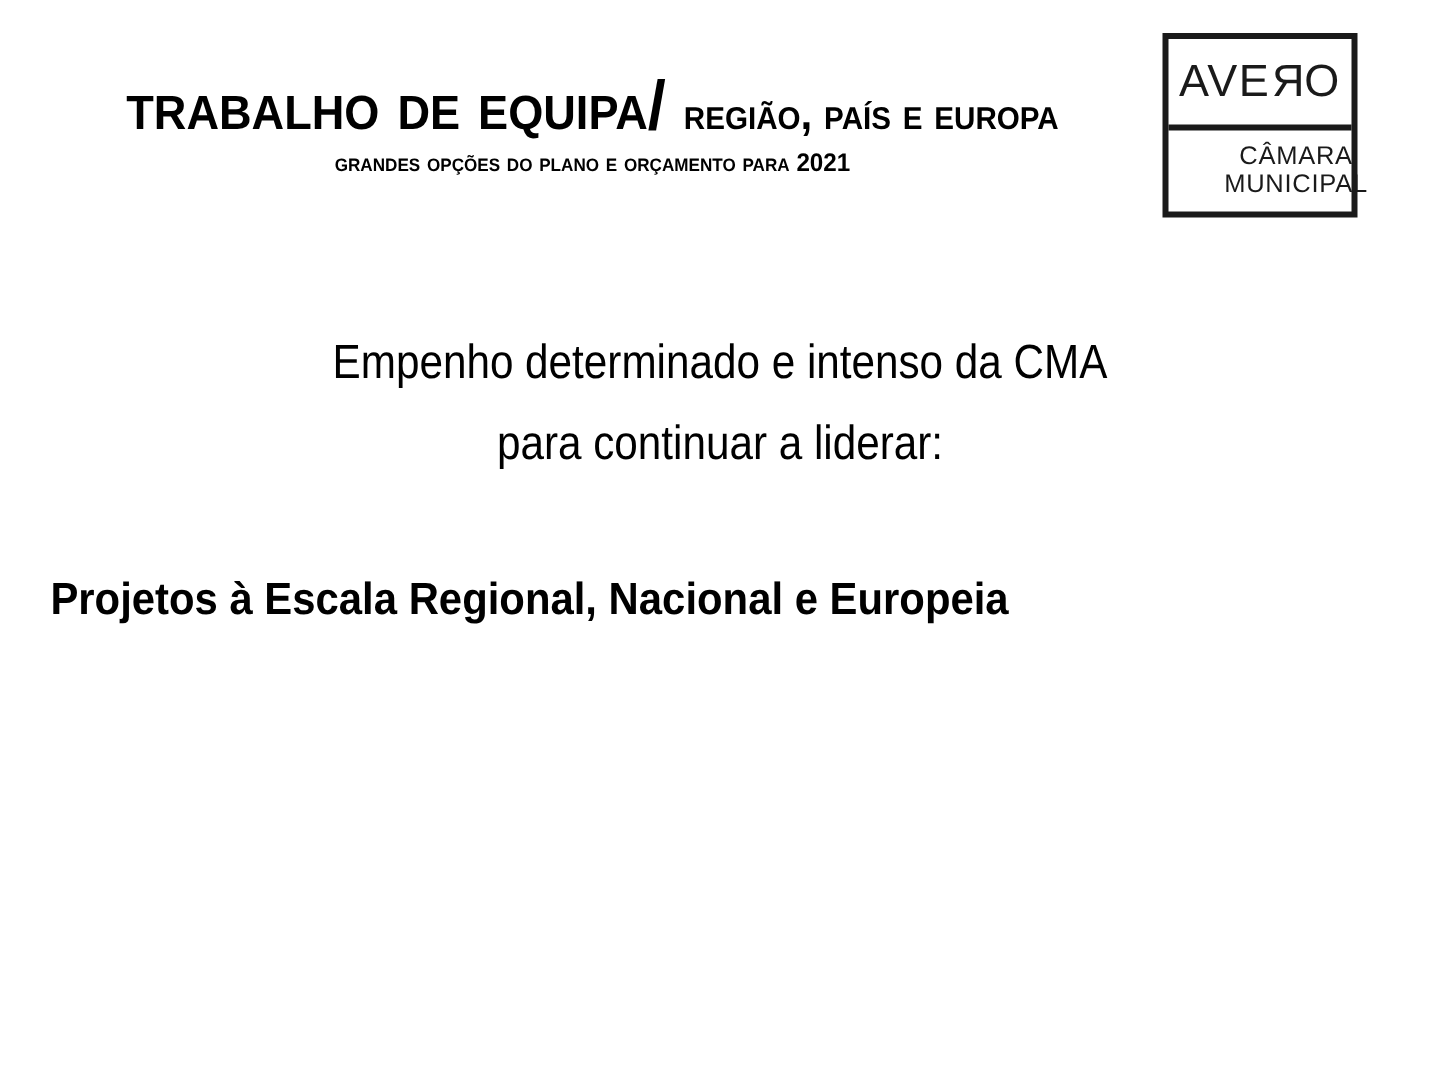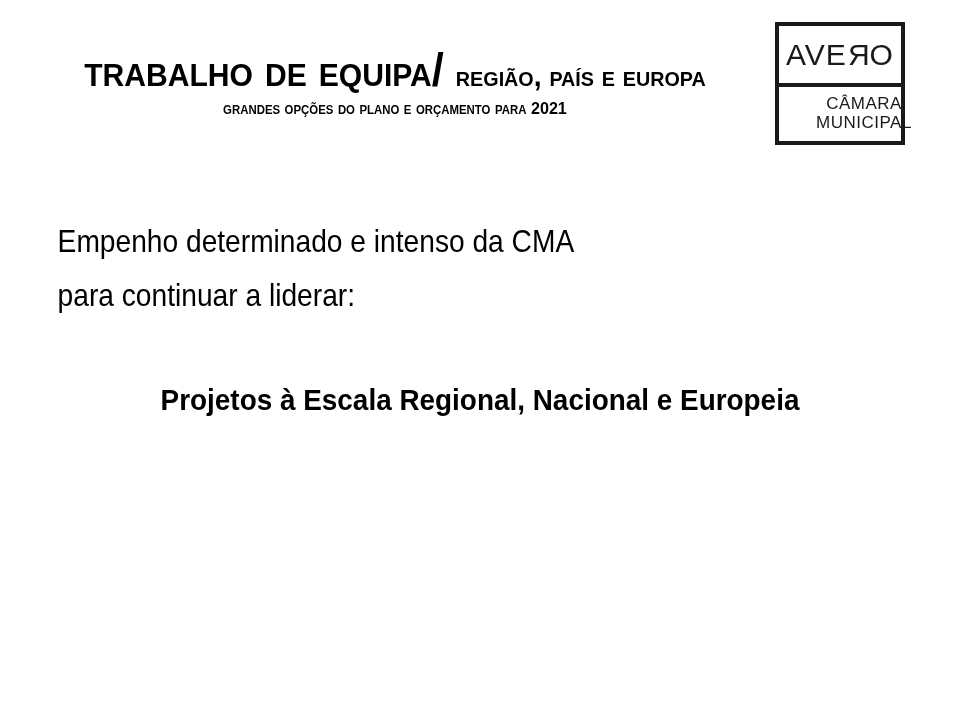--- a/index.html
+++ b/index.html
@@ -124,37 +124,36 @@
     color: #1a1a1a;
     white-space: nowrap;
   }
 
   
   .body-block {
     position: absolute;
     left: 0;
     top: 214px;
     width: 960px;
-    text-align: left;
+    text-align: center;
   }
   .body-line {
     font-family: "Liberation Sans", sans-serif;
     font-weight: normal;
     font-size: 32px;
     line-height: 54px;
     white-space: nowrap;
     transform: scaleX(0.88);
     transform-origin: center center;
   }
 
   .emph-block {
     position: absolute;
     left: 0;
     width: 960px;
-    text-align: center;
   }
   .emph-block.first { top: 380px; }
   .emph-block.second { top: 490px; }
   .emph-line {
     font-family: "Liberation Sans", sans-serif;
     font-weight: bold;
     font-size: 30px;
     line-height: 40px;
     white-space: nowrap;
     transform: scaleX(0.93);

